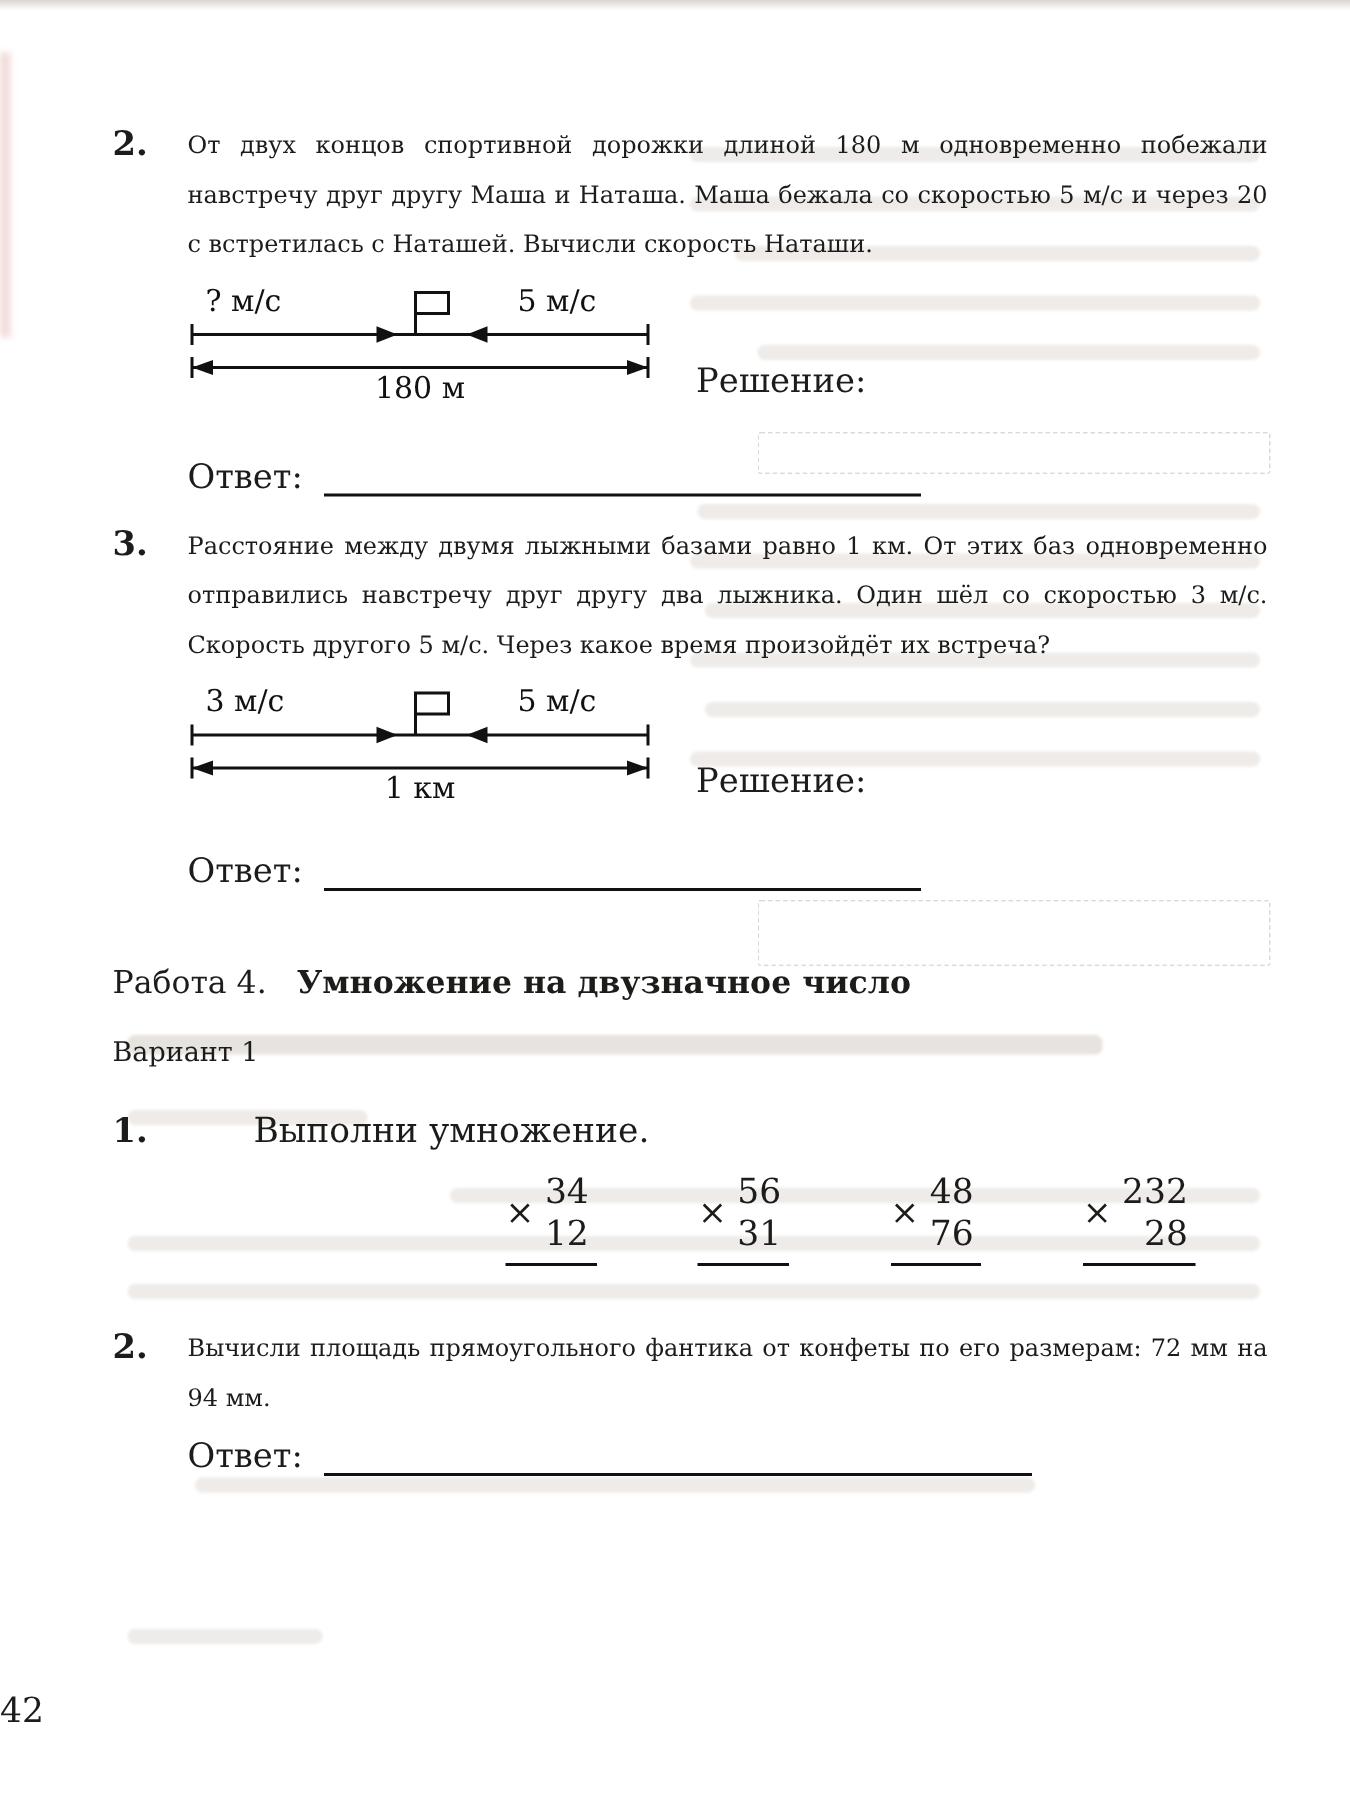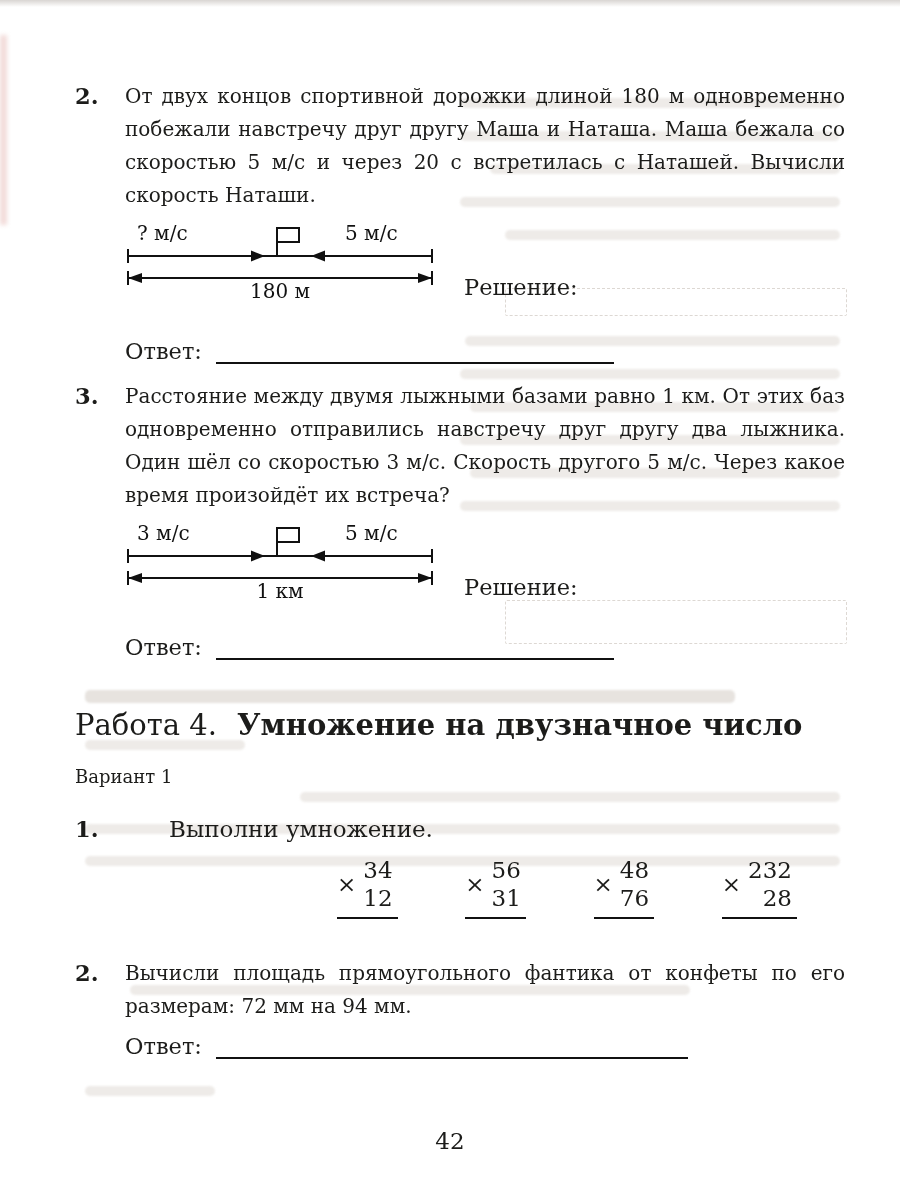--- a/index.html
+++ b/index.html
@@ -22,51 +22,51 @@
   
   .ghost-layer { position:absolute; inset:0; z-index:0; }
   .gline { position:absolute; height:10px; background:#eeebe8; border-radius:5px; filter:blur(1.2px); }
   .gline.bold { height:13px; background:#e7e3df; }
   .gbox { position:absolute; border:1.5px dashed #ddd8d3; border-radius:2px; }
 
   .content { position:absolute; top:80px; left:75px; width:770px; z-index:2; }
 
   .problem { display:flex; }
   .pnum { width:50px; font-weight:bold; font-size:22.5px; line-height:33px; flex:0 0 50px; }
-  .ptext { width:720px; font-size:20px; line-height:33px; text-align:justify; }
+  .ptext { width:720px; font-size:16px; line-height:33px; text-align:justify; }
   .ptext-plain { font-size:23px; line-height:33px;margin-left:44px; }
 
   .diagram-row { display:flex; align-items:flex-end; margin:8px 0 0 50px; }
   .diagram { flex:0 0 310px; }
   .dline { stroke:#111; stroke-width:2; }
   .dlabel { font-family:"DejaVu Serif", serif; font-size:20px; fill:#111; }
   .solution { font-size:22.5px; margin-left:29px; margin-top:10px; }
 
   .answer-row { display:flex; align-items:flex-end; margin:34px 0 0 50px; font-size:22.5px; }
   .answer-line { width:398px; border-bottom:2px solid #111; height:28px; margin-left:14px; }
   .answer-line.wide { width:472px; }
 
   .p3 { margin-top:16px; }
   .answer-row.a3 { margin-top:30px; }
 
-  .work-heading { margin-top:48px; font-size:29px; }
+  .work-heading { margin-top:48px; font-size:21px; }
   .work-heading .prefix { margin-right:20px; }
   .work-heading b { font-weight:bold; }
   .variant { margin-top:24px; font-size:18px; }
 
   .task1 { margin-top:26px; }
   .mult-row { display:flex; justify-content:space-between; margin:10px 0 0 262px; width:460px; }
   .mult { display:flex; align-items:center; border-bottom:2.5px solid #111; padding:0 5px 5px 0; }
   .times { font-size:23px; margin-right:7px; }
   .nums { display:flex; flex-direction:column; align-items:flex-end; font-size:23px; line-height:28px;justify-content:flex-end; }
 
   .task2 { margin-top:38px; }
   .answer-row.abottom { margin-top:6px; }
 
-  .page-number { position:absolute; top:1128px; left:0; right:0; text-align:center;
+  .page-number { position:absolute; top:1128px; left:0; right:0; 
                  font-size:23px; z-index:2; }
 </style>
 </head>
 <body>
 
 <div class="page">
 
   <div class="scan-top"></div>
   <div class="scan-left"></div>
 

